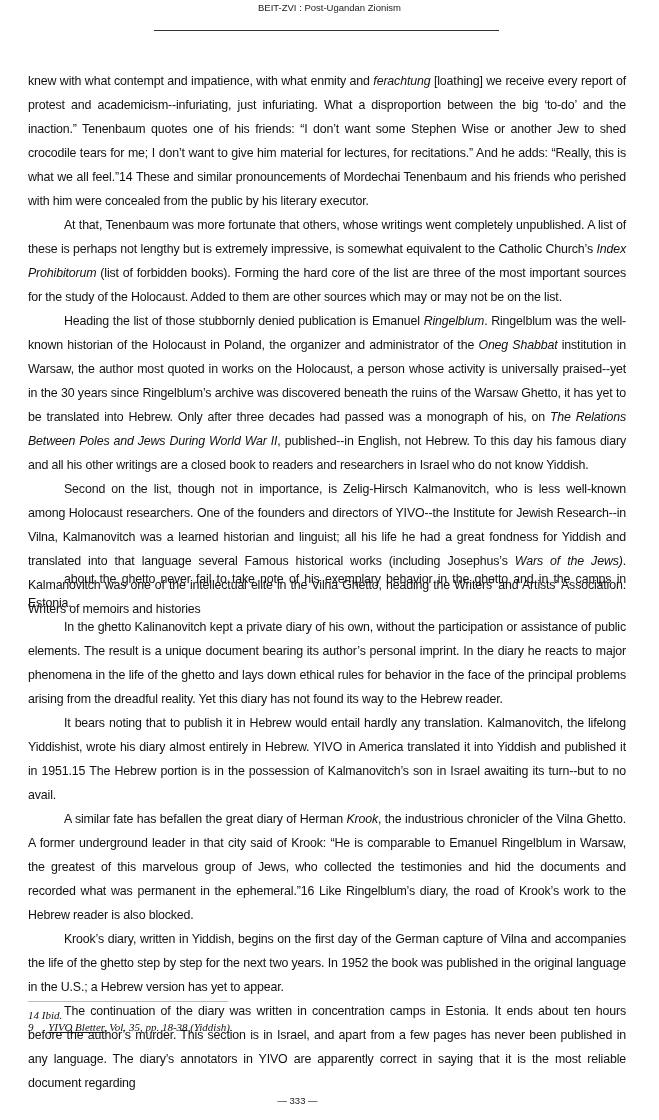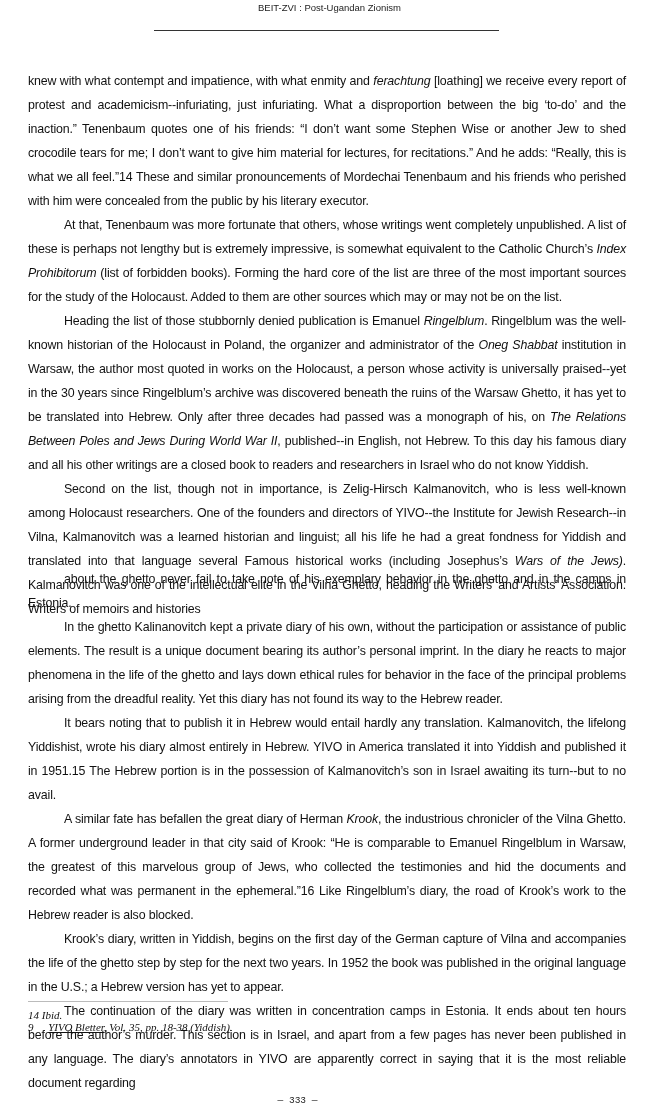--- a/index.html
+++ b/index.html
@@ -14,21 +14,21 @@
     .body-text p.indent { text-indent: 36px; }
     .body-text em { font-style: italic; }
     #block1 { top: 69px; }
     #block2 { top: 567px; }
     .fn-rule { position: absolute; top: 1001px; left: 28px; width: 200px; height: 0; border-top: 1px solid #bbb; }
     .footnotes { position: absolute; top: 1010px; left: 28px; width: 330px;
       font-family: "Liberation Serif", serif; font-size: 11px; line-height: 11.8px; color: #111; font-style: italic; }
     .footnotes div { white-space: nowrap; }
     .footnotes .u { text-decoration: underline; margin-left: 12px; }
     .page-num { position: absolute; top: 1095px; left: 0; width: 595px; text-align: center;
-      font-family: Liberation Mono, monospace; font-size: 9.5px; color: #222; }
+      font-family: Liberation Sans, sans-serif; font-size: 9.5px; color: #222; }
   </style>
 </head>
 <body>
 
 <div class="header">BEIT-ZVI : Post-Ugandan Zionism</div>
 <div class="header-rule"></div>
 
 <div class="body-text" id="block1">
   <p><span>knew with what contempt and impatience, with what enmity and </span><em>ferachtung</em><span> [loathing] we receive every report of protest and academicism--infuriating, just infuriating. What a disproportion between the big ‘to-do’ and the inaction.” Tenenbaum quotes one of his friends: “I don’t want some Stephen Wise or another Jew to shed crocodile tears for me; I don’t want to give him material for lectures, for recitations.” And he adds: “Really, this is what we all feel.”14 These and similar pronouncements of Mordechai Tenenbaum and his friends who perished with him were concealed from the public by his literary executor.</span></p>
   <p class="indent"><span>At that, Tenenbaum was more fortunate that others, whose writings went completely unpublished. A list of these is perhaps not lengthy but is extremely impressive, is somewhat equivalent to the Catholic Church’s </span><em>Index Prohibitorum</em><span> (list of forbidden books). Forming the hard core of the list are three of the most important sources for the study of the Holocaust. Added to them are other sources which may or may not be on the list.</span></p>

